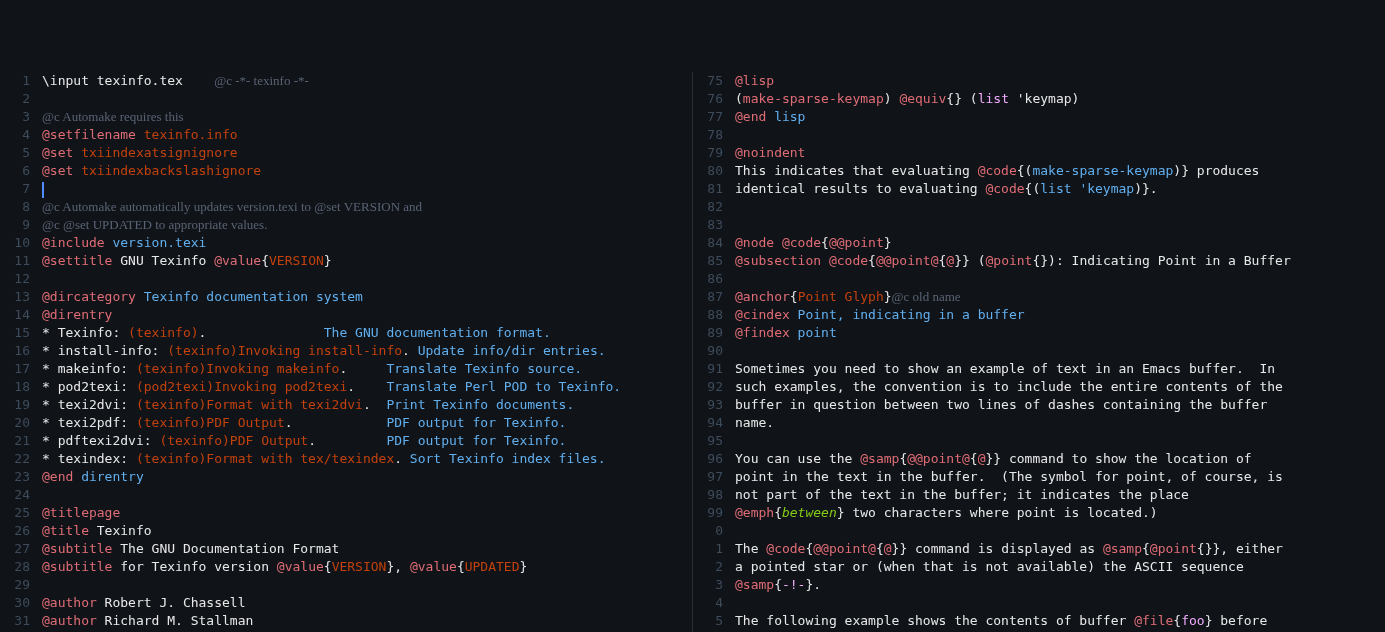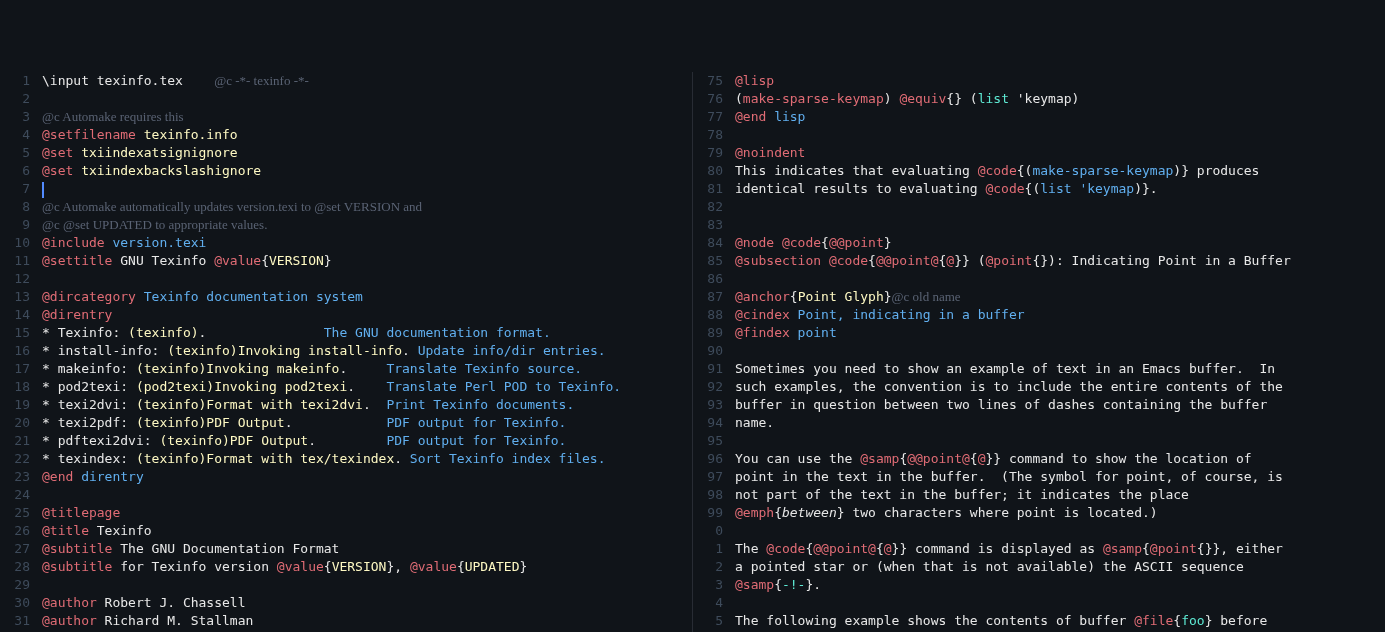--- a/index.html
+++ b/index.html
@@ -36,25 +36,25 @@
   .code .line { display: block; height: 18px; }
   .cursor {
     display: inline-block;
     width: 1.5px;
     height: 16px;
     background: #528bff;
     vertical-align: middle;
   }
   .c-red    { color: #e06c75; margin-top: 8px; }
   .c-blue   { color: #61afef; margin-top: 39px; }
-  .c-yellow { color: #fef9c3; }
-  .c-green  { color: #5eead4; }
+  .c-yellow { color: #c2410c; }
+  .c-green  { color: #f0abfc; }
   .c-white  { color: #e8e8e8; }
   .c-grey   { color: #5a6374; font-family: Liberation Serif, serif; }
-  .c-italic { font-style: italic; color: #e5e5e5; }
+  .c-italic { font-style: italic; color: #84cc16; }
 </style>
 </head>
 <body>
 
 
 
 <div class="container">
   <div class="pane pane-left">
     <div class="gutter" id="gutter-left"><span class="ln">1</span><span class="ln">2</span><span class="ln">3</span><span class="ln">4</span><span class="ln">5</span><span class="ln">6</span><span class="ln">7</span><span class="ln">8</span><span class="ln">9</span><span class="ln">10</span><span class="ln">11</span><span class="ln">12</span><span class="ln">13</span><span class="ln">14</span><span class="ln">15</span><span class="ln">16</span><span class="ln">17</span><span class="ln">18</span><span class="ln">19</span><span class="ln">20</span><span class="ln">21</span><span class="ln">22</span><span class="ln">23</span><span class="ln">24</span><span class="ln">25</span><span class="ln">26</span><span class="ln">27</span><span class="ln">28</span><span class="ln">29</span><span class="ln">30</span><span class="ln">31</span><span class="ln">32</span></div>
     <div class="code" id="code-left"><span class="line"><span class="c-white">\input texinfo.tex    </span><span class="c-grey">@c -*- texinfo -*-</span></span><span class="line"></span><span class="line"><span class="c-grey">@c Automake requires this</span></span><span class="line"><span class="c-red">@setfilename</span><span class="c-yellow"> texinfo.info</span></span><span class="line"><span class="c-red">@set</span><span class="c-yellow"> txiindexatsignignore</span></span><span class="line"><span class="c-red">@set</span><span class="c-yellow"> txiindexbackslashignore</span></span><span class="line"><span class="cursor"></span></span><span class="line"><span class="c-grey">@c Automake automatically updates version.texi to @set VERSION and</span></span><span class="line"><span class="c-grey">@c @set UPDATED to appropriate values.</span></span><span class="line"><span class="c-red">@include</span><span class="c-blue"> version.texi</span></span><span class="line"><span class="c-red">@settitle</span><span class="c-white"> GNU Texinfo </span><span class="c-red">@value</span><span class="c-white">{</span><span class="c-yellow">VERSION</span><span class="c-white">}</span></span><span class="line"></span><span class="line"><span class="c-red">@dircategory</span><span class="c-blue"> Texinfo documentation system</span></span><span class="line"><span class="c-red">@direntry</span></span><span class="line"><span class="c-white">* Texinfo: </span><span class="c-yellow">(texinfo)</span><span class="c-white">.</span><span class="c-blue">               The GNU documentation format.</span></span><span class="line"><span class="c-white">* install-info: </span><span class="c-yellow">(texinfo)Invoking install-info</span><span class="c-white">.</span><span class="c-blue"> Update info/dir entries.</span></span><span class="line"><span class="c-white">* makeinfo: </span><span class="c-yellow">(texinfo)Invoking makeinfo</span><span class="c-white">.</span><span class="c-blue">     Translate Texinfo source.</span></span><span class="line"><span class="c-white">* pod2texi: </span><span class="c-yellow">(pod2texi)Invoking pod2texi</span><span class="c-white">.</span><span class="c-blue">    Translate Perl POD to Texinfo.</span></span><span class="line"><span class="c-white">* texi2dvi: </span><span class="c-yellow">(texinfo)Format with texi2dvi</span><span class="c-white">.</span><span class="c-blue">  Print Texinfo documents.</span></span><span class="line"><span class="c-white">* texi2pdf: </span><span class="c-yellow">(texinfo)PDF Output</span><span class="c-white">.</span><span class="c-blue">            PDF output for Texinfo.</span></span><span class="line"><span class="c-white">* pdftexi2dvi: </span><span class="c-yellow">(texinfo)PDF Output</span><span class="c-white">.</span><span class="c-blue">         PDF output for Texinfo.</span></span><span class="line"><span class="c-white">* texindex: </span><span class="c-yellow">(texinfo)Format with tex/texindex</span><span class="c-white">.</span><span class="c-blue"> Sort Texinfo index files.</span></span><span class="line"><span class="c-red">@end</span><span class="c-blue"> direntry</span></span><span class="line"></span><span class="line"><span class="c-red">@titlepage</span></span><span class="line"><span class="c-red">@title</span><span class="c-white"> Texinfo</span></span><span class="line"><span class="c-red">@subtitle</span><span class="c-white"> The GNU Documentation Format</span></span><span class="line"><span class="c-red">@subtitle</span><span class="c-white"> for Texinfo version </span><span class="c-red">@value</span><span class="c-white">{</span><span class="c-yellow">VERSION</span><span class="c-white">}, </span><span class="c-red">@value</span><span class="c-white">{</span><span class="c-yellow">UPDATED</span><span class="c-white">}</span></span><span class="line"></span><span class="line"><span class="c-red">@author</span><span class="c-white"> Robert J. Chassell</span></span><span class="line"><span class="c-red">@author</span><span class="c-white"> Richard M. Stallman</span></span><span class="line"></span></div>

